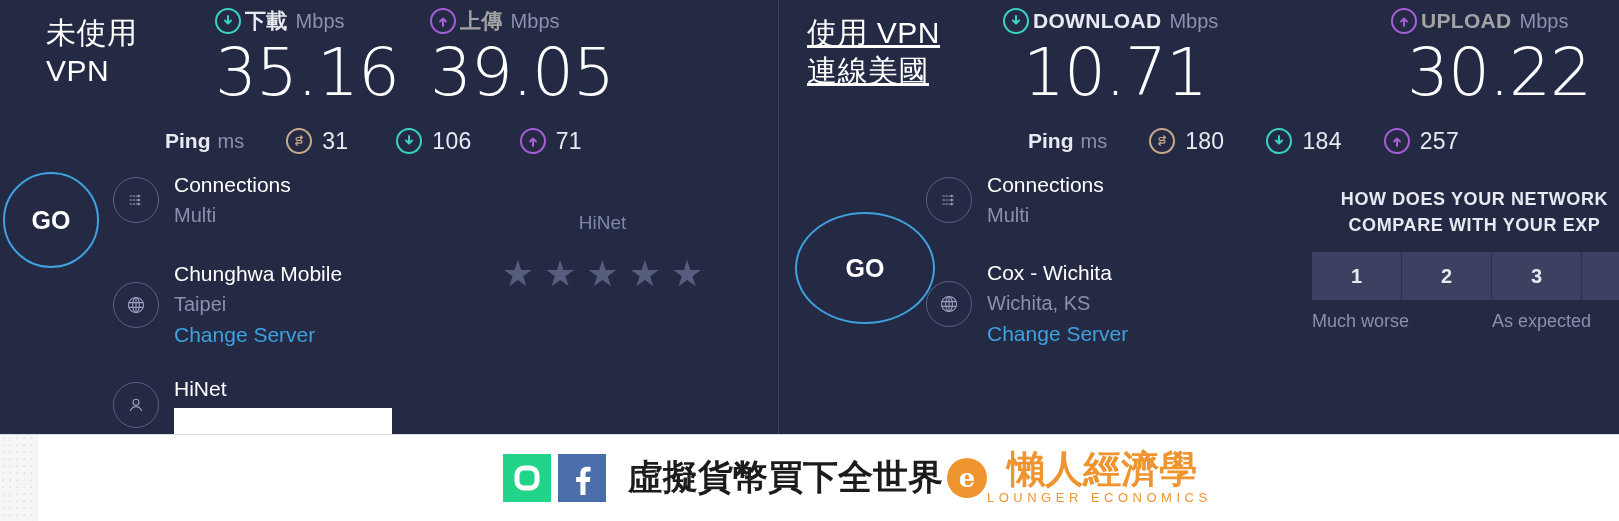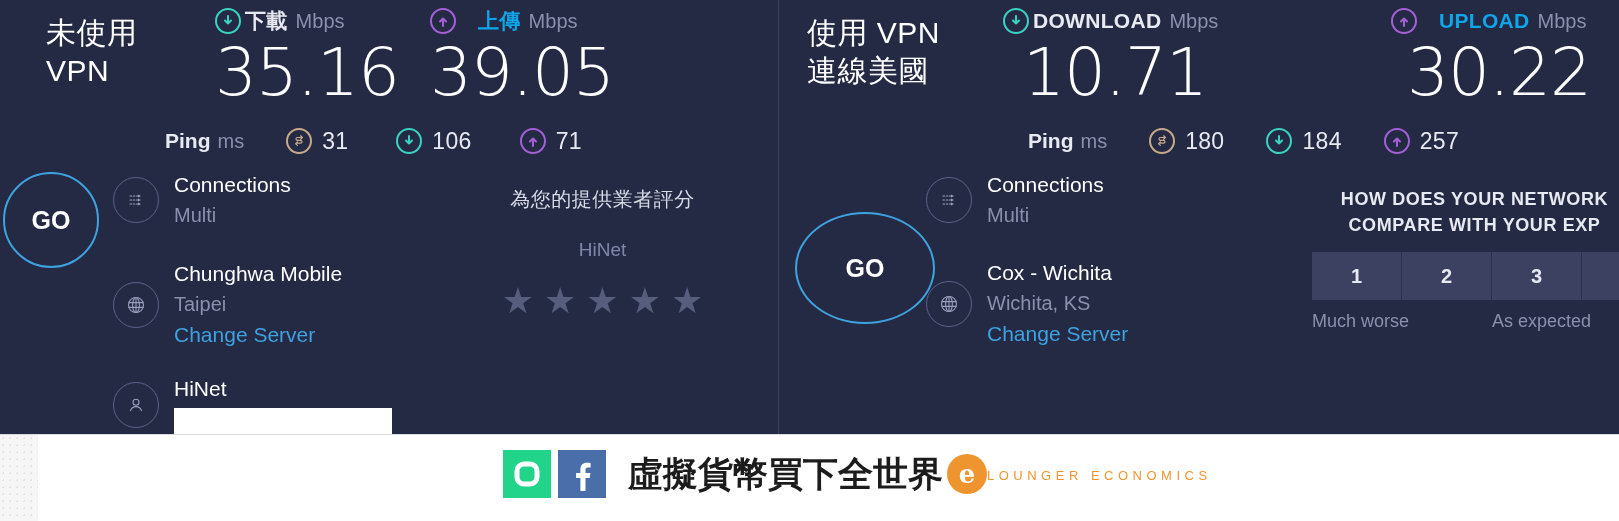--- a/index.html
+++ b/index.html
@@ -37,21 +37,21 @@
   .metric { position: absolute; }
   .metric-head {
     display: flex; align-items: center; gap: 4px;
     height: 30px;
   }
   .metric-label {
     font-size: 21px; font-weight: bold; letter-spacing: .3px;
     white-space: nowrap;
   }
   .metric-label.dl { color: #e8eaf2; }
-  .metric-label.ul { color: #0ea5e9; margin-left: 18px; }
+  .metric-label.ul { color: #a3a3a3; }
   .metric-unit { font-size: 20px; color: #8a90ad; font-weight: normal; margin-left:4px;}
   .metric-value {
     font-size: 66px; line-height: 66px;
     color: #ffffff;
     font-weight: 300;
     letter-spacing: -1px;
     margin-top: 4px;
     text-align: right;
     font-family: "DejaVu Sans", sans-serif;
   }
@@ -290,37 +290,36 @@
             </svg>
           </span>
           <span>
             <div class="info-main">HiNet</div>
             <div class="redact-box" style="width:218px;height:26px;margin-top:6px;"></div>
           </span>
         </div>
       </div>
 
       <div class="rate-block" style="left:455px; top:186px; width:295px;">
-        <div class="rate-title">為您的提供業者評分</div>
         <div class="rate-isp">HiNet</div>
         <div class="stars">
           <span class="star">★</span>
           <span class="star">★</span>
           <span class="star">★</span>
           <span class="star">★</span>
           <span class="star">★</span>
         </div>
       </div>
     </div>
 
     <div class="vdivider" style="left:778px;"></div>
 
     <div class="panel" style="left:779px; width:840px;">
 
-      <div class="annot" style="left:28px; top:14px;">
+      <div class="annot" style="left:28px; top:14px;text-decoration:underline;">
         <div>使用 VPN</div>
         <div>連線美國</div>
       </div>
 
       <div class="metric" style="left:224px; top:6px; width:250px;">
         <div class="metric-head">
           <span class="circ-icon c-teal">
             <svg width="14" height="14" viewBox="0 0 14 14">
                 <path d="M7 2v7M4 6.5l3 3 3-3" stroke="currentColor" stroke-width="2" fill="none" stroke-linecap="round" stroke-linejoin="round"></path>
               </svg>
@@ -439,17 +438,18 @@
       </svg>
     </span>
     <span class="sq-ico ico-fb">
       <svg width="34" height="34" viewBox="0 0 34 34">
         <path d="M20.5 34V21h4.2l.7-5h-4.9v-3.1c0-1.4.4-2.4 2.5-2.4h2.6V6c-.5-.1-2-.2-3.8-.2-3.8 0-6.4 2.3-6.4 6.5V16h-4.3v5h4.3v13z" fill="#ffffff"></path>
       </svg>
     </span>
     <span class="banner-text">虛擬貨幣買下全世界</span>
     <span class="brand-mark">e</span>
     <span style="display:flex;flex-direction:column;align-items:center;">
+      <span class="brand-cn">懶人經濟學</span>
       <span class="brand-en">LOUNGER ECONOMICS</span>
     </span>
   </div>
 
 </div>
 
 </body></html>

